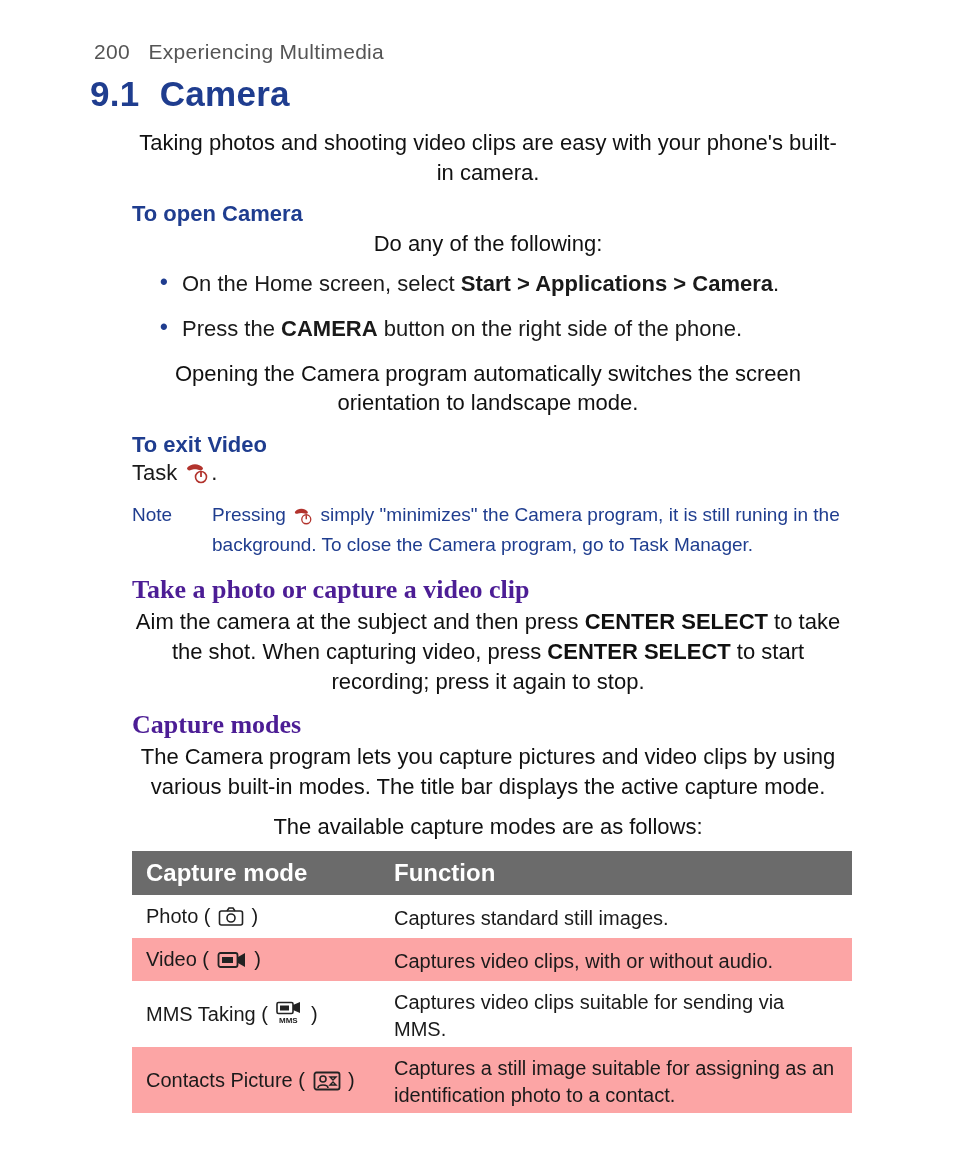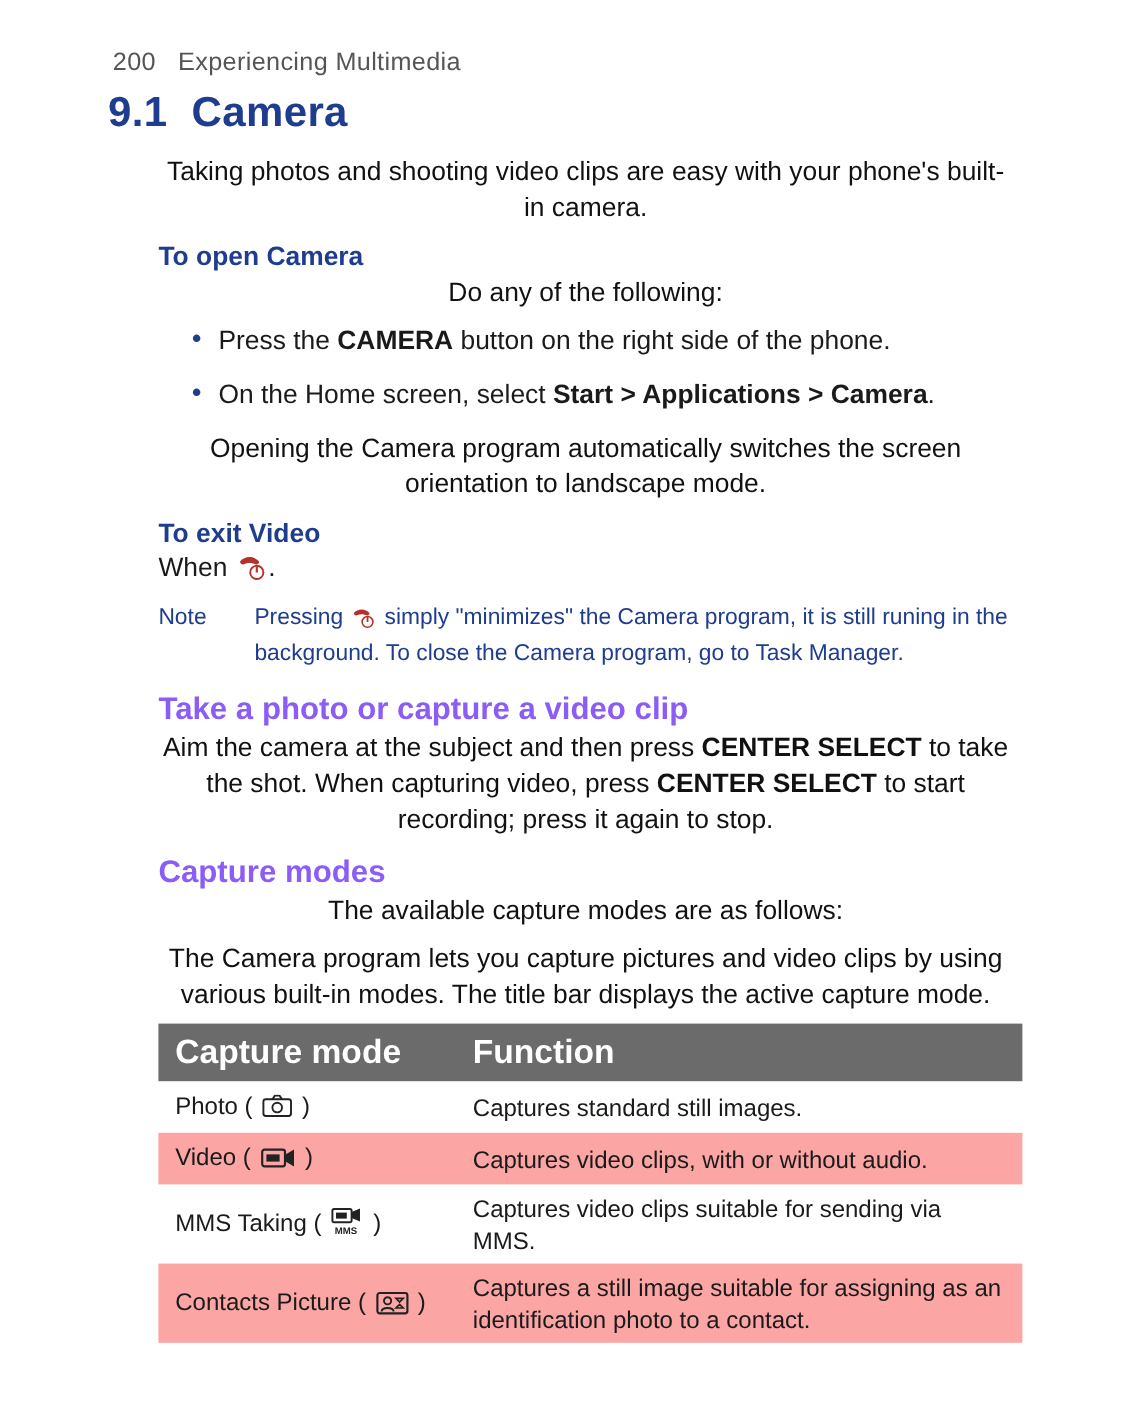--- a/index.html
+++ b/index.html
@@ -91,36 +91,37 @@
     font-weight: 400;
     width: 80px;
     flex: 0 0 80px;
   }
   .note-body {
     flex: 1;
   }
   h2.h2 {
     font-size: 26px;
     font-weight: 700;
-    color: #8b5cf6;
+    color: #4c1d95;
     margin: 14px 0 2px 42px;
+    font-family: Liberation Serif, serif;
   }
   table.modes {
     border-collapse: collapse;
     width: 720px;
     margin: 10px 0 0 42px;
     font-size: 20px;
   }
   table.modes thead th {
     background: #6b6b6b;
     color: #fff;
     font-weight: 700;
     text-align: left;
     padding: 8px 14px;
-    font-size: 28px;
+    font-size: 24px;
   }
   table.modes thead th:first-child {
     width: 220px;
   }
   table.modes tbody td {
     padding: 8px 14px 4px 14px;
     vertical-align: middle;
     line-height: 1.35;
   }
   table.modes tbody tr.alt td {
@@ -146,32 +147,32 @@
     <span>9.1</span>&nbsp;&nbsp;<span>Camera</span>
   </h1>
 
   <p class="body-text indent">Taking photos and shooting video clips are easy with your phone's built-in camera.</p>
 
   <div class="sub-head">To open Camera</div>
   <p class="body-text indent" style="margin-top:2px;">Do any of the following:</p>
 
   <ul class="bullets">
     <li>
+      <span>On the Home screen, select </span><span class="bold">Start &gt; Applications &gt; Camera</span><span>.</span>
+    </li>
+    <li>
       <span>Press the </span><span class="bold">CAMERA</span><span> button on the right side of the phone.</span>
     </li>
-    <li>
-      <span>On the Home screen, select </span><span class="bold">Start &gt; Applications &gt; Camera</span><span>.</span>
-    </li>
   </ul>
 
   <p class="body-text indent">Opening the Camera program automatically switches the screen orientation to landscape mode.</p>
 
   <div class="sub-head">To exit Video</div>
   <div class="press-line">
-    <span>When </span>
+    <span>Task </span>
     <span class="end-icon">
       <svg width="26" height="22" viewBox="0 0 26 22">
         <path d="M3 6 C 7 1, 15 1, 19 6 C 19 8, 17 9, 15 8 C 13 7, 9 7, 7 8 C 5 9, 3 8, 3 6 Z" fill="#b2332d"></path>
         <circle cx="17" cy="15" r="5.5" fill="none" stroke="#b2332d" stroke-width="1.6"></circle>
         <line x1="17" y1="10" x2="17" y2="15" stroke="#b2332d" stroke-width="1.8"></line>
       </svg>
     </span><span>.</span>
   </div>
 
   <div class="note-block">
@@ -187,22 +188,22 @@
       </span><span> simply "minimizes" the Camera program, it is still runing in the background. To close the Camera program, go to Task Manager.</span>
     </div>
   </div>
 
   <h2 class="h2">Take a photo or capture a video clip</h2>
   <p class="body-text indent">
     <span>Aim the camera at the subject and then press </span><span class="bold">CENTER SELECT</span><span> to take the shot. When capturing video, press </span><span class="bold">CENTER SELECT</span><span> to start recording; press it again to stop.</span>
   </p>
 
   <h2 class="h2">Capture modes</h2>
+  <p class="body-text indent" style="margin-top:2px;">The Camera program lets you capture pictures and video clips by using various built-in modes. The title bar displays the active capture mode.</p>
   <p class="body-text indent">The available capture modes are as follows:</p>
-  <p class="body-text indent" style="margin-top:2px;">The Camera program lets you capture pictures and video clips by using various built-in modes. The title bar displays the active capture mode.</p>
 
   <table class="modes">
     <thead>
       <tr>
         <th>Capture mode</th>
         <th>Function</th>
       </tr>
     </thead>
     <tbody>
       <tr>

